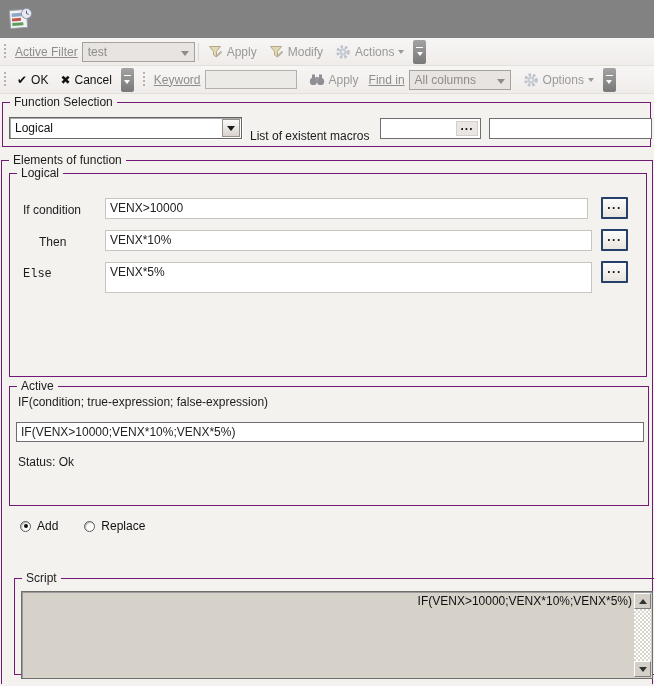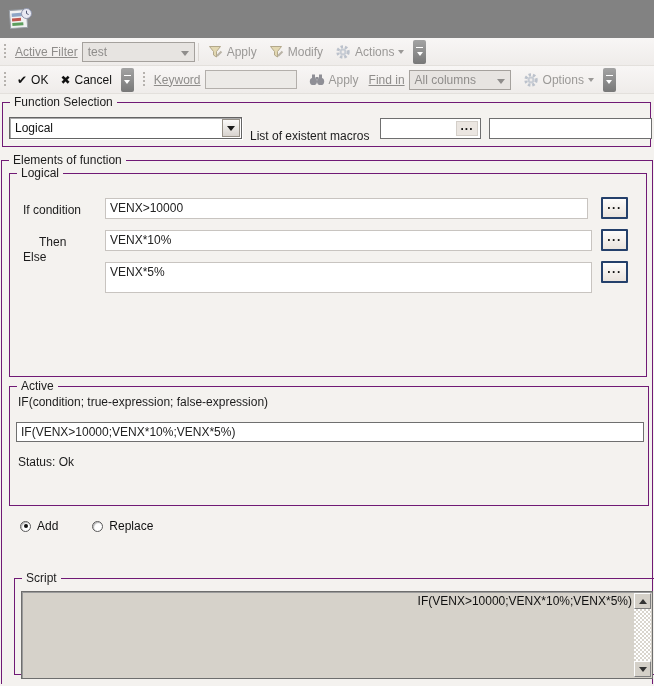--- a/index.html
+++ b/index.html
@@ -119,21 +119,21 @@
     position:absolute; width:27px; height:22px;
     background:linear-gradient(#fdfcfb,#eae4de);
     border:2px solid #24406b; border-radius:1px;
     display:flex; align-items:center; justify-content:center;
     color:#111; letter-spacing:1.5px; padding-bottom:6px; font-weight:bold;
   }
 
   .row-label { position:absolute; color:#1c1c1c; white-space:nowrap; }
 
   
-  .radio-row { position:absolute; display:flex; align-items:flex-start; gap:8px; }
+  .radio-row { position:absolute; display:flex; align-items:flex-start; }
   .radio { display:flex; align-items:center; gap:6px; margin-right:26px; }
   .radio .circle {
     width:11px; height:11px; border-radius:50%;
     border:1px solid #5a5a5a; background:#fff;
     box-shadow:inset 1px 1px 1px #b5b5b5; position:relative;
   }
   .radio.checked .circle::after {
     content:""; position:absolute; left:2.5px; top:2.5px; width:4px; height:4px;
     border-radius:50%; background:#111;
   }
@@ -310,21 +310,21 @@
           <span class="val">VENX&gt;10000</span>
         </span>
         <span class="browse-btn" style="left:591px; top:23px;">...</span>
 
         <span class="row-label" style="left:13px; top:61px;margin-left:16px;">Then</span>
         <span class="textbox light" style="left:95px; top:56px; width:487px; height:21px;">
           <span class="val">VENX*10%</span>
         </span>
         <span class="browse-btn" style="left:591px; top:55px;">...</span>
 
-        <span class="row-label" style="left:13px; top:76px;">Else</span>
+        <span class="row-label" style="left:13px; top:93px;font-family:Liberation Mono, monospace;">Else</span>
         <span class="textbox light" style="left:95px; top:88px; width:487px; height:31px;">
           <span class="val">VENX*5%</span>
         </span>
         <span class="browse-btn" style="left:591px; top:87px;">...</span>
       </div>
 
       <div class="groupbox" style="left:7px; top:225px; width:640px; height:120px;">
         <span class="gb-title">Active</span>
         <span class="row-label" style="left:8px; top:8px;">IF(condition; true-expression; false-expression)</span>
         <span class="textbox" style="left:6px; top:35px; width:628px; height:20px;">

